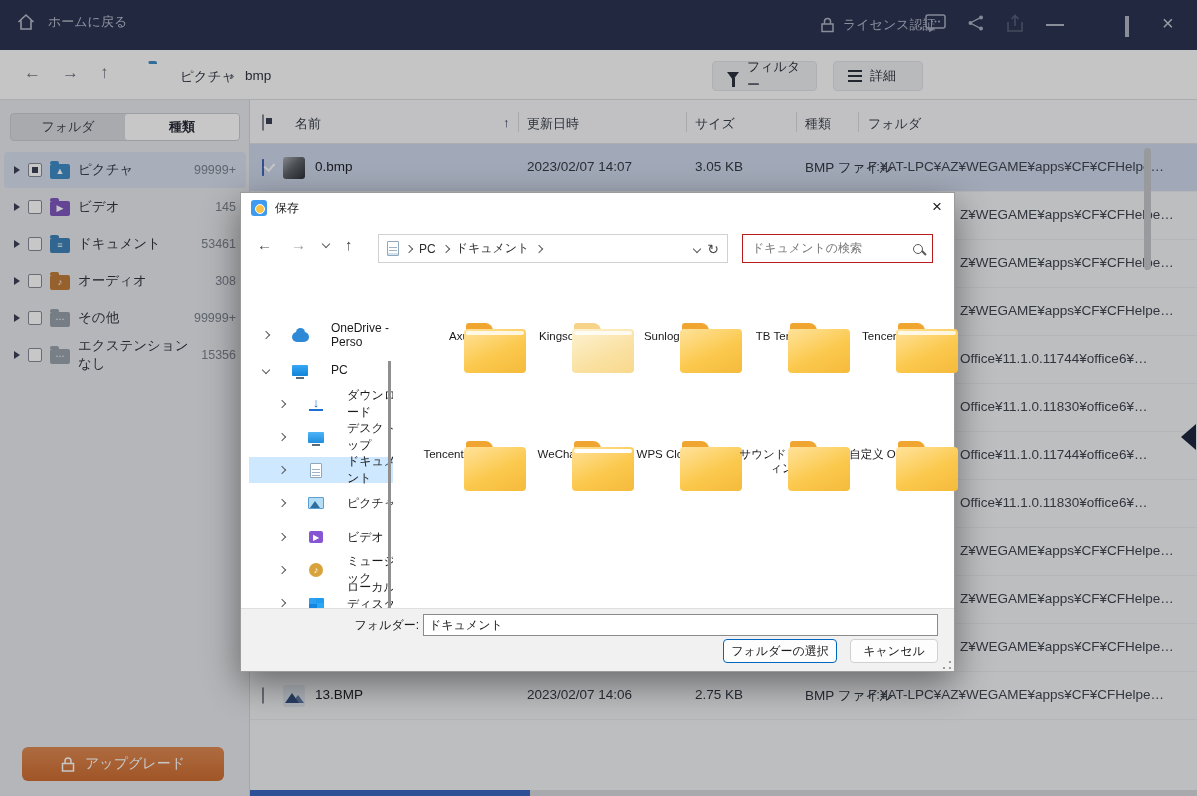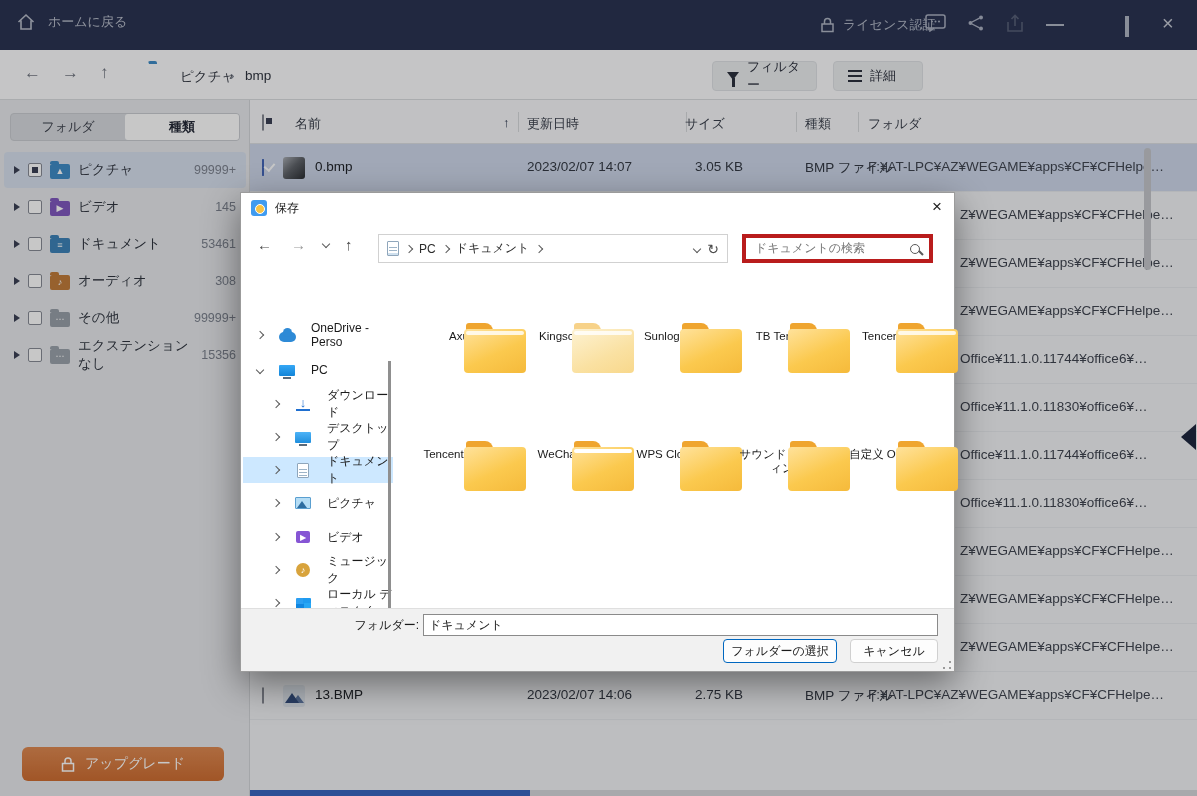--- a/index.html
+++ b/index.html
@@ -89,30 +89,30 @@
   .d-appic::after{content:'';position:absolute;left:4px;top:4px;width:8px;height:8px;border-radius:50%;background:#f6c244;border:1px solid #fff}
   .d-close{position:absolute;right:12px;top:4px;font-size:17px;color:#222}
   .d-nav{position:absolute;left:0;top:34px;width:100%;height:40px}
   .d-ar{position:absolute;top:9px;font-size:15px;color:#4a4a4a}
   .chev{display:inline-block;width:6px;height:6px;border-right:1.4px solid #5a5a5a;border-bottom:1.4px solid #5a5a5a}
   .chev.r{transform:rotate(-45deg)}.chev.d{transform:rotate(45deg)}
   .d-addr{position:absolute;left:137px;top:7px;width:350px;height:29px;border:1px solid #d1d1d1;display:flex;align-items:center;gap:7px;padding:0 8px;font-size:12px;color:#2b2b2b}
   .ic-docsm{width:12px;height:15px;background:#fff;border:1px solid #8fa6bb;border-radius:1px;box-shadow:inset 0 -2px 0 #cfe0ee;flex:none;background-image:repeating-linear-gradient(#fff 0 2px,#9db4c8 2px 3px);background-size:8px 9px;background-repeat:no-repeat;background-position:1px 3px}
   .d-addr .sp{flex:1}
   .d-refresh{font-size:14px;color:#4a4a4a}
-  .d-search{position:absolute;left:501px;top:7px;width:191px;height:29px;border:4px solid #b91c1c;display:flex;align-items:center;justify-content:space-between;padding:8px 9px;color:#767676;font-size:12px}
+  .d-search{position:absolute;left:501px;top:7px;width:191px;height:29px;border:1px solid #b91c1c;display:flex;align-items:center;justify-content:space-between;padding:8px 9px;color:#767676;font-size:12px}
   .d-search .mag{border-color:#5a5a5a}.d-search .mag::after{background:#5a5a5a}
   .d-cmd{position:absolute;left:0;top:80px;width:100%;height:34px;border-bottom:1px solid #e8e8e8}
   .d-cmd .it{position:absolute;top:9px;display:flex;align-items:center;gap:6px;color:#1a1a1a;font-size:12px}
   .viewic{width:13px;height:13px;border:1.5px solid #4a4a4a;background:linear-gradient(90deg,#4a4a4a 0 5px,#fff 5px)}
   .helpic{width:17px;height:17px;border-radius:50%;background:#2f7ed3;color:#fff;font-size:11px;font-weight:bold;display:flex;align-items:center;justify-content:center}
 
   
   .d-tree{position:absolute;left:0;top:120px;width:152px;height:295px;overflow:hidden}
-  .titem{position:absolute;left:2px;width:150px;height:26px;display:flex;align-items:center;gap:15px;font-size:12px;color:#1a1a1a}
+  .titem{position:absolute;left:8px;width:150px;height:26px;display:flex;align-items:center;gap:22px;font-size:12px;color:#1a1a1a}
   .titem.sel{background:#cde8ff}
   .titem .chev{flex:none}
   .ind0{padding-left:14px}.ind1{padding-left:30px}
   .tscroll{position:absolute;left:147px;top:48px;width:3px;height:275px;background:#8f8f8f}
   .ic16{width:18px;height:16px;position:relative;flex:none;display:flex;align-items:center;justify-content:center}
   .ic-cloud{width:17px;height:10px;background:#2e8ad6;border-radius:6px;position:relative;margin-top:3px}
   .ic-cloud::before{content:'';position:absolute;left:4px;top:-4px;width:9px;height:9px;background:#2e8ad6;border-radius:50%}
   .ic-pc{width:16px;height:11px;background:linear-gradient(#35a7f5,#1284d8);border-radius:1px;position:relative}
   .ic-pc::after{content:'';position:absolute;left:4px;bottom:-3px;width:8px;height:2px;background:#5a6a7a}
   .ic-dl{width:14px;height:13px;border-bottom:2px solid #1f6fd0;color:#1f6fd0;font-size:13px;font-weight:bold;line-height:10px;text-align:center}
@@ -277,21 +277,21 @@
     </div>
 
     <div class="table">
       <div class="thead">
         <span class="cb part abs" style="left:12px;top:15px"></span>
         <span class="cell" style="left:45px">名前</span>
         <span class="cell" style="left:253px;color:#22304f;font-weight:bold">↑</span>
         <span class="vd" style="left:268px"></span>
         <span class="cell" style="left:277px">更新日時</span>
         <span class="vd" style="left:436px"></span>
-        <span class="cell" style="left:435px">サイズ</span>
+        <span class="cell" style="left:445px">サイズ</span>
         <span class="vd" style="left:546px"></span>
         <span class="cell" style="left:555px">種類</span>
         <span class="vd" style="left:608px"></span>
         <span class="cell" style="left:618px">フォルダ</span>
       </div>
 
       <div class="row sel" style="top:44px">
         <span class="cb chk abs" style="left:12px;top:16px"></span>
         <span class="th0"></span>
         <span class="cell" style="left:65px;color:#20242c">0.bmp</span>

